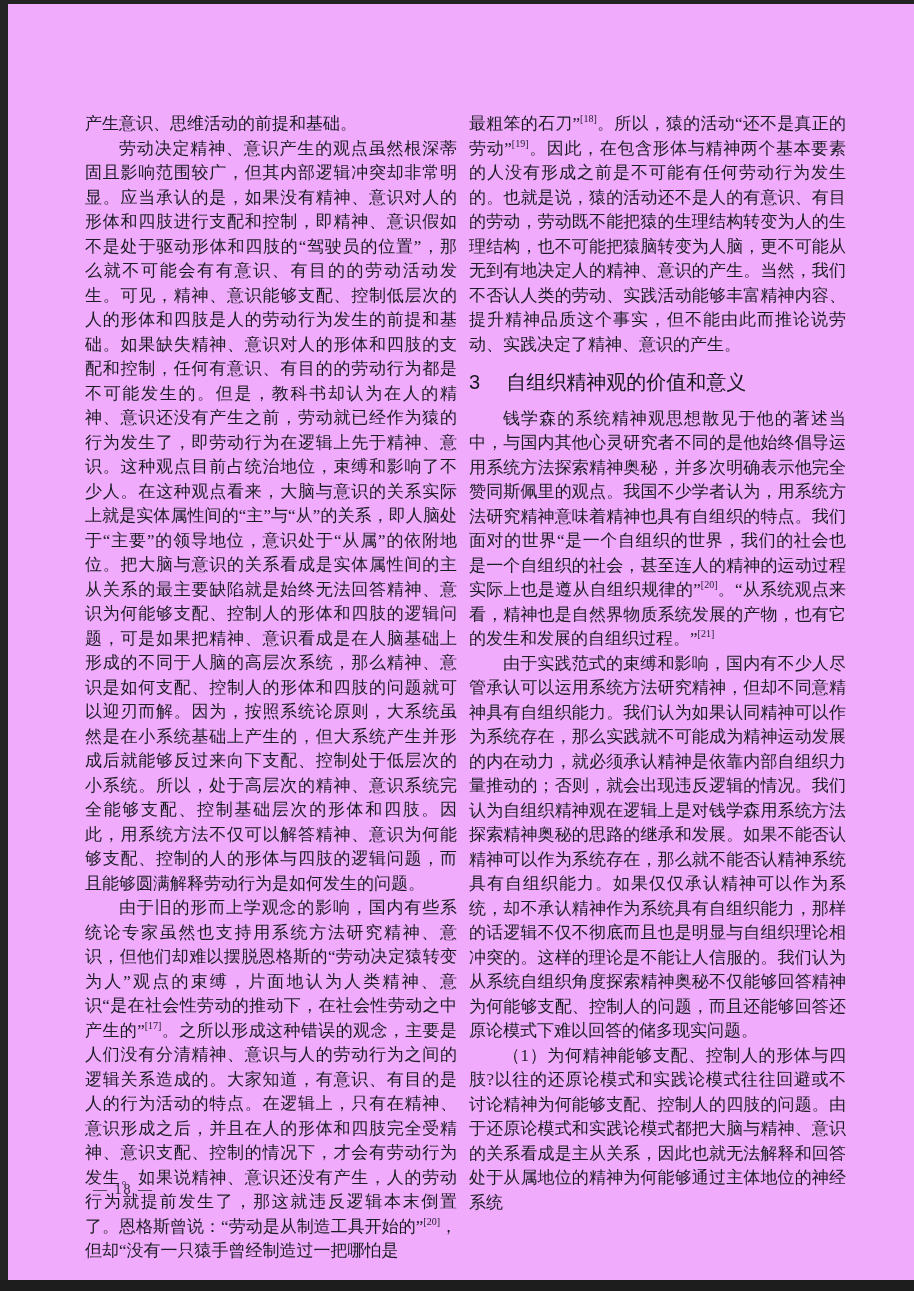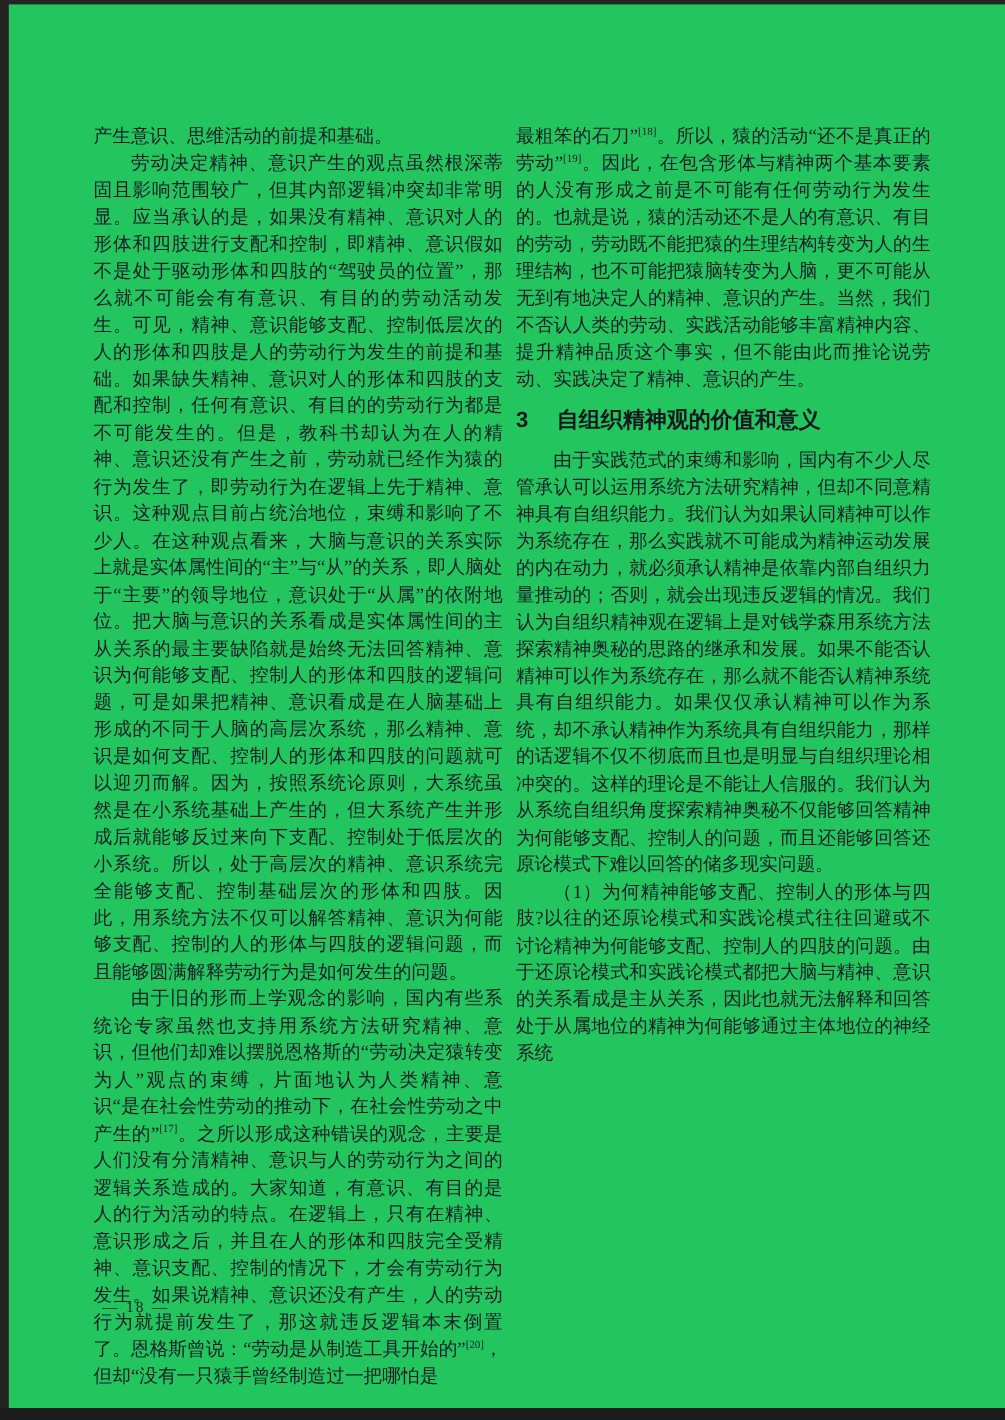--- a/index.html
+++ b/index.html
@@ -1,20 +1,20 @@
 <!DOCTYPE html>
 <html><head>
 <meta charset="utf-8">
 <style>
   html, body { margin: 0; padding: 0; background: #e8e8e8; }
   .page {
     position: relative;
     width: 914px;
     height: 1291px;
-    background: #22c55e;
+    background: #f0abfc;
     overflow: hidden;
     font-family: "Liberation Serif", "DejaVu Serif", serif;
     color: #1c1c26;
   }
   
   .edge { position: absolute; background: #242424; }
   .edge-left   { left: 0; top: 0; width: 8px; height: 1291px; }
   .edge-top    { left: 0; top: 0; width: 914px; height: 4px; }
   .edge-bottom { left: 0; top: 1280px; width: 914px; height: 11px; background: #1d1d1d; }
 
@@ -33,21 +33,21 @@
 
   sup.ref {
     font-size: 10px;
     line-height: 0;
     vertical-align: super;
     letter-spacing: 0;
   }
 
   .section-heading {
     font-size: 20px;
-    font-weight: bold;
+    font-weight: normal;
     margin: 13px 0 12px 0;
     text-align: left;
     font-family: "Liberation Sans", "DejaVu Sans", sans-serif;
     color: #17171f;
     white-space: nowrap;
   }
   .sec-num { margin-right: 1.3em; }
 
   .footer-page-num {
     position: absolute;
@@ -76,20 +76,21 @@
   </div>
 
   <div class="col col-right">
     <div>
         <p class="para">最粗笨的石刀”<sup class="ref">[18]</sup>。所以，猿的活动“还不是真正的劳动”<sup class="ref">[19]</sup>。因此，在包含形体与精神两个基本要素的人没有形成之前是不可能有任何劳动行为发生的。也就是说，猿的活动还不是人的有意识、有目的劳动，劳动既不能把猿的生理结构转变为人的生理结构，也不可能把猿脑转变为人脑，更不可能从无到有地决定人的精神、意识的产生。当然，我们不否认人类的劳动、实践活动能够丰富精神内容、提升精神品质这个事实，但不能由此而推论说劳动、实践决定了精神、意识的产生。</p>
       </div>
     <h2 class="section-heading">
       <span class="sec-num">3</span><span class="sec-title">自组织精神观的价值和意义</span>
     </h2>
     <div>
+        <p class="para indent">钱学森的系统精神观思想散见于他的著述当中，与国内其他心灵研究者不同的是他始终倡导运用系统方法探索精神奥秘，并多次明确表示他完全赞同斯佩里的观点。我国不少学者认为，用系统方法研究精神意味着精神也具有自组织的特点。我们面对的世界“是一个自组织的世界，我们的社会也是一个自组织的社会，甚至连人的精神的运动过程实际上也是遵从自组织规律的”<sup class="ref">[20]</sup>。“从系统观点来看，精神也是自然界物质系统发展的产物，也有它的发生和发展的自组织过程。”<sup class="ref">[21]</sup></p>
         <p class="para indent">由于实践范式的束缚和影响，国内有不少人尽管承认可以运用系统方法研究精神，但却不同意精神具有自组织能力。我们认为如果认同精神可以作为系统存在，那么实践就不可能成为精神运动发展的内在动力，就必须承认精神是依靠内部自组织力量推动的；否则，就会出现违反逻辑的情况。我们认为自组织精神观在逻辑上是对钱学森用系统方法探索精神奥秘的思路的继承和发展。如果不能否认精神可以作为系统存在，那么就不能否认精神系统具有自组织能力。如果仅仅承认精神可以作为系统，却不承认精神作为系统具有自组织能力，那样的话逻辑不仅不彻底而且也是明显与自组织理论相冲突的。这样的理论是不能让人信服的。我们认为从系统自组织角度探索精神奥秘不仅能够回答精神为何能够支配、控制人的问题，而且还能够回答还原论模式下难以回答的储多现实问题。</p>
         <p class="para indent">（1）为何精神能够支配、控制人的形体与四肢?以往的还原论模式和实践论模式往往回避或不讨论精神为何能够支配、控制人的四肢的问题。由于还原论模式和实践论模式都把大脑与精神、意识的关系看成是主从关系，因此也就无法解释和回答处于从属地位的精神为何能够通过主体地位的神经系统</p>
       </div>
   </div>
 
   <div class="footer-page-num">— 18 —</div>
 
 </div>
 
 </body></html>

